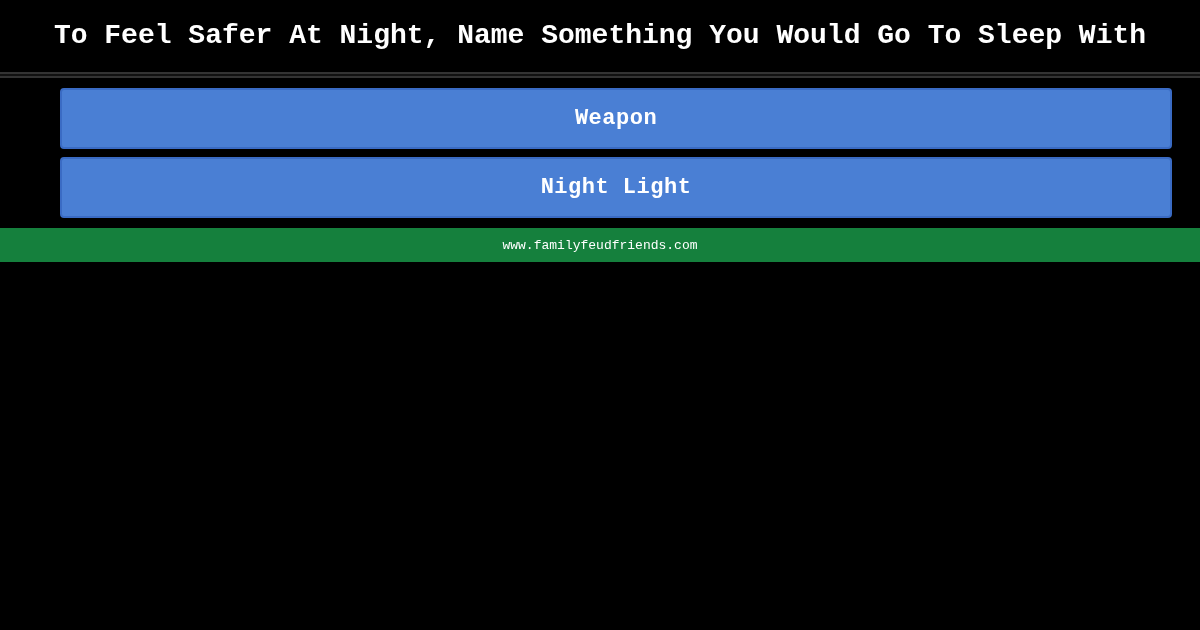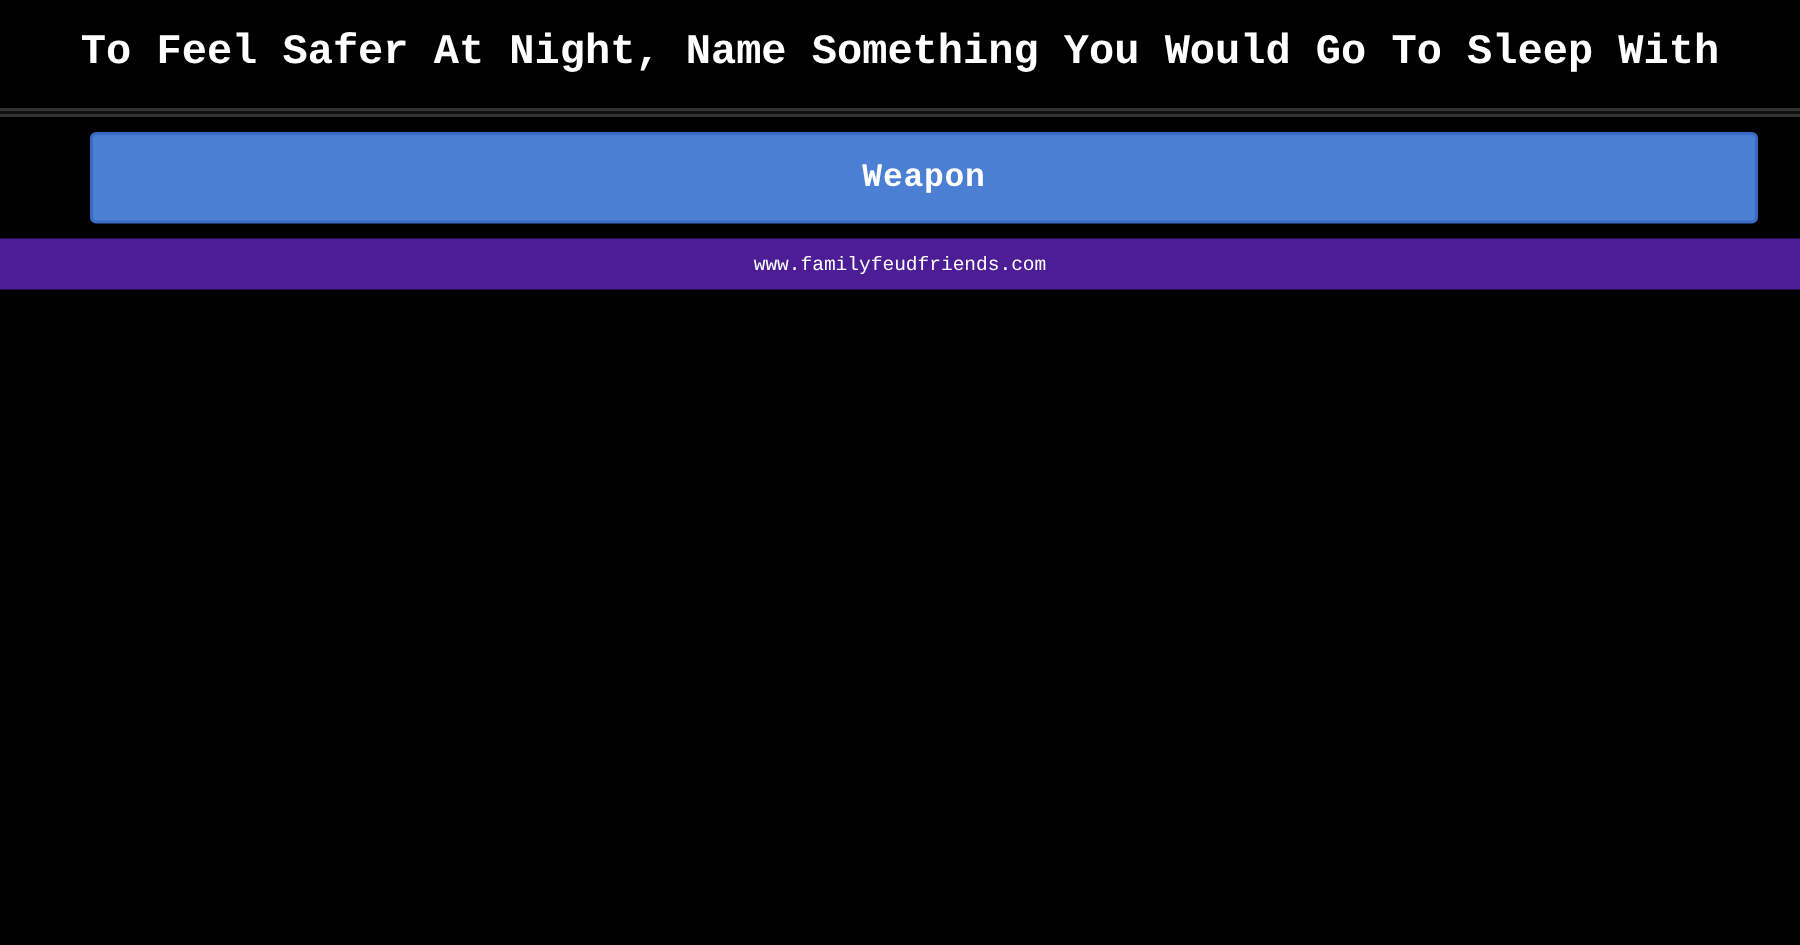--- a/index.html
+++ b/index.html
@@ -58,21 +58,21 @@
       color: #ffffff;
       font-size: 22px;
       font-weight: bold;
       font-family: 'Courier New', Courier, monospace;
       letter-spacing: 0.5px;
     }
 
     .footer {
       text-align: center;
       padding: 8px;
-      background-color: #4c1d95;
+      background-color: #15803d;
     }
 
     .footer-text {
       color: #ffffff;
       font-size: 13px;
       font-family: 'Courier New', Courier, monospace;
     }
   </style>
 </head>
 <body>
@@ -80,17 +80,20 @@
 <div class="header">
   <div class="header-title">To Feel Safer At Night, Name Something You Would Go To Sleep With</div>
 </div>
 
 <div class="divider"></div>
 
 <div class="answers-container">
   <div class="answer-row">
     <span class="answer-label">Weapon</span>
   </div>
+  <div class="answer-row">
+    <span class="answer-label">Night Light</span>
+  </div>
 </div>
 
 <div class="footer">
   <span class="footer-text">www.familyfeudfriends.com</span>
 </div>
 
 </body></html>

